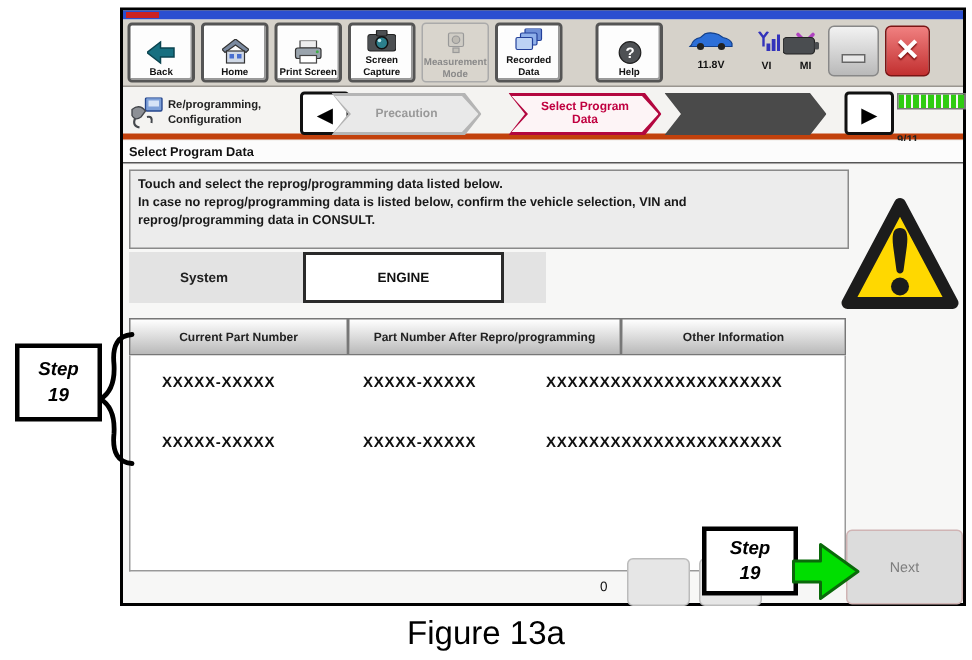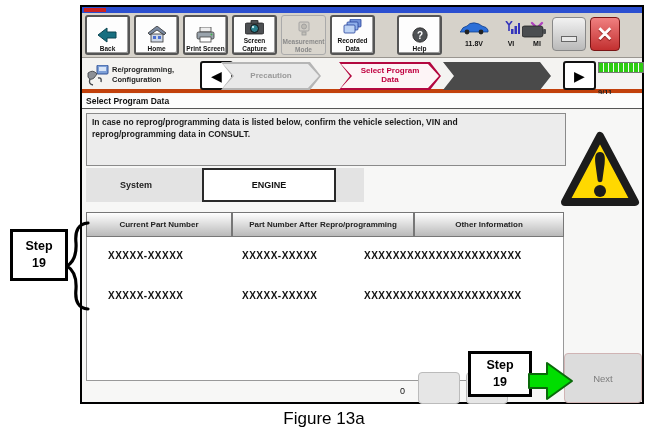--- a/index.html
+++ b/index.html
@@ -63,26 +63,26 @@
   .trow span { position:absolute; font-size:10px; font-weight:bold; color:#111; letter-spacing:0.5px; white-space:nowrap; }
   .trow .c1 { left:22px; } .trow .c2 { left:156px; } .trow .c3 { left:278px; }
   .trow-1 { top:140px; } .trow-2 { top:180px; }
 
   .pgcount { position:absolute; left:318px; top:276px; font-size:9px; color:#111; }
   .pgbtn { position:absolute; top:262px; width:42px; height:32px; background:#e6e6e6; border:1px solid #bbb; border-radius:4px; display:flex; align-items:center; justify-content:center; color:#aaa; font-size:12px; cursor:pointer; }
   .pg1 { left:336px; } .pg2 { left:384px; }
   .nextbtn { position:absolute; left:482px; top:243px; width:78px; height:50px; background:#dcdcdc; border:1px solid #d0b4b4; border-radius:4px; display:flex; align-items:center; justify-content:center; font-size:9.5px; color:#7d7d7d; cursor:pointer; }
 
   
-  .stepbox { position:absolute; background:#fff; border:3px solid #000; display:flex; flex-direction:column; align-items:center; justify-content:center; font-size:12.5px; font-weight:bold; color:#000; line-height:1.35; z-index:6; }
+  .stepbox { position:absolute; background:#fff; border:3px solid #000; display:flex; flex-direction:column; align-items:center; justify-content:center; font-size:12.5px; font-weight:bold; color:#000; line-height:1.35; z-index:6;font-style:italic; }
   .stepbox-left { left:10px; top:229px; width:58px; height:52px; }
   .stepbox-bottom { left:468px; top:351px; width:64px; height:46px; }
   .brace { position:absolute; left:64px; top:219px; z-index:5; }
   .greenarrow { position:absolute; left:528px; top:360px; z-index:7; }
-  .caption { position:absolute; left:0; top:409px; width:100%; text-align:center; font-size:17px; color:#000; }
+  .caption { position:absolute; left:0; top:409px; width:100%; text-align:center; font-size:22px; color:#000; }
 </style>
 </head>
 <body>
 
 <div class="canvas">
 
   <div class="window">
     <div class="titlebar">
       <span class="titlebar-chip"></span>
     </div>
@@ -248,20 +248,21 @@
       </div>
 
       <div class="progress"></div>
       <div class="progresslabel">9/11</div>
     </div>
 
     <div class="pagetitle">Select Program Data</div>
 
     <div class="content">
       <div class="instrbox">
+        <div>Touch and select the reprog/programming data listed below.</div>
         <div>In case no reprog/programming data is listed below, confirm the vehicle selection, VIN and</div>
         <div>reprog/programming data in CONSULT.</div>
       </div>
 
       <div class="warning">
         <svg width="82" height="90" viewBox="0 0 82 90">
           <path d="M41 8 L76 74 L6 74 Z" fill="#FFD800" stroke="#1c1c1c" stroke-width="8" stroke-linejoin="round"></path>
           <path d="M41 24 C45.5 24 46.5 28 45.6 36 L43.4 52 C43.1 55 38.9 55 38.6 52 L36.4 36 C35.5 28 36.5 24 41 24 Z" fill="#1c1c1c"></path>
           <circle cx="41" cy="63" r="6" fill="#1c1c1c"></circle>
         </svg>

